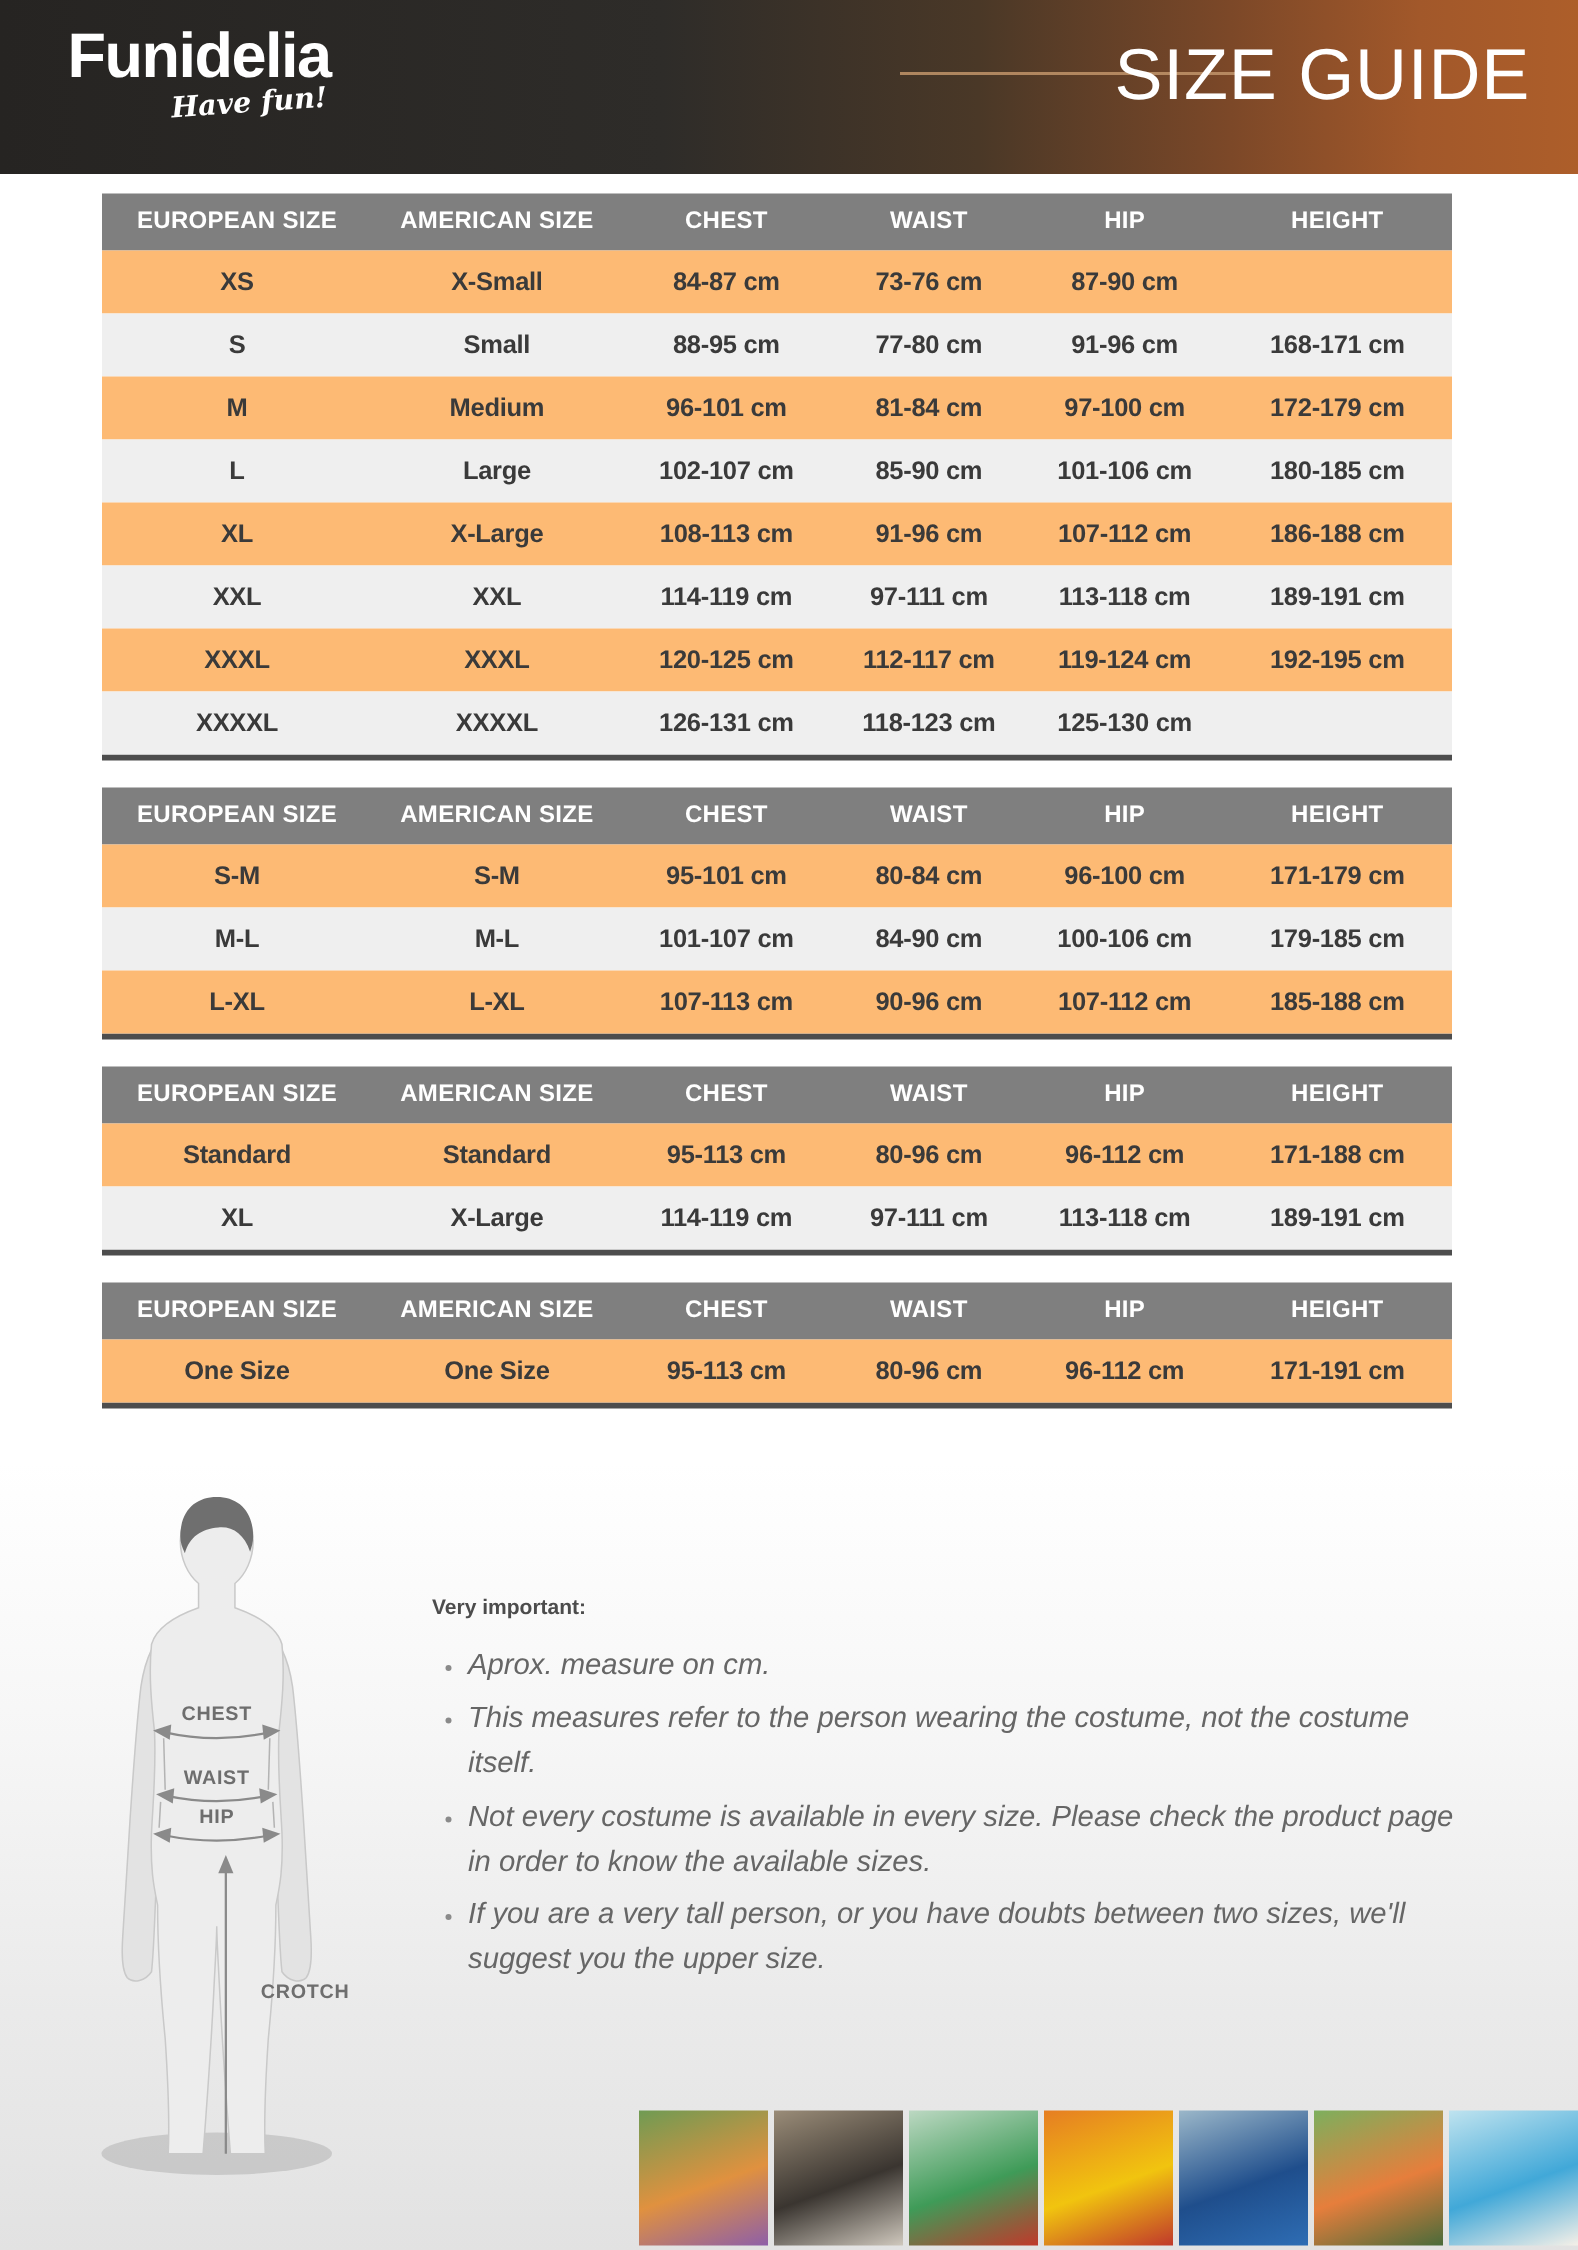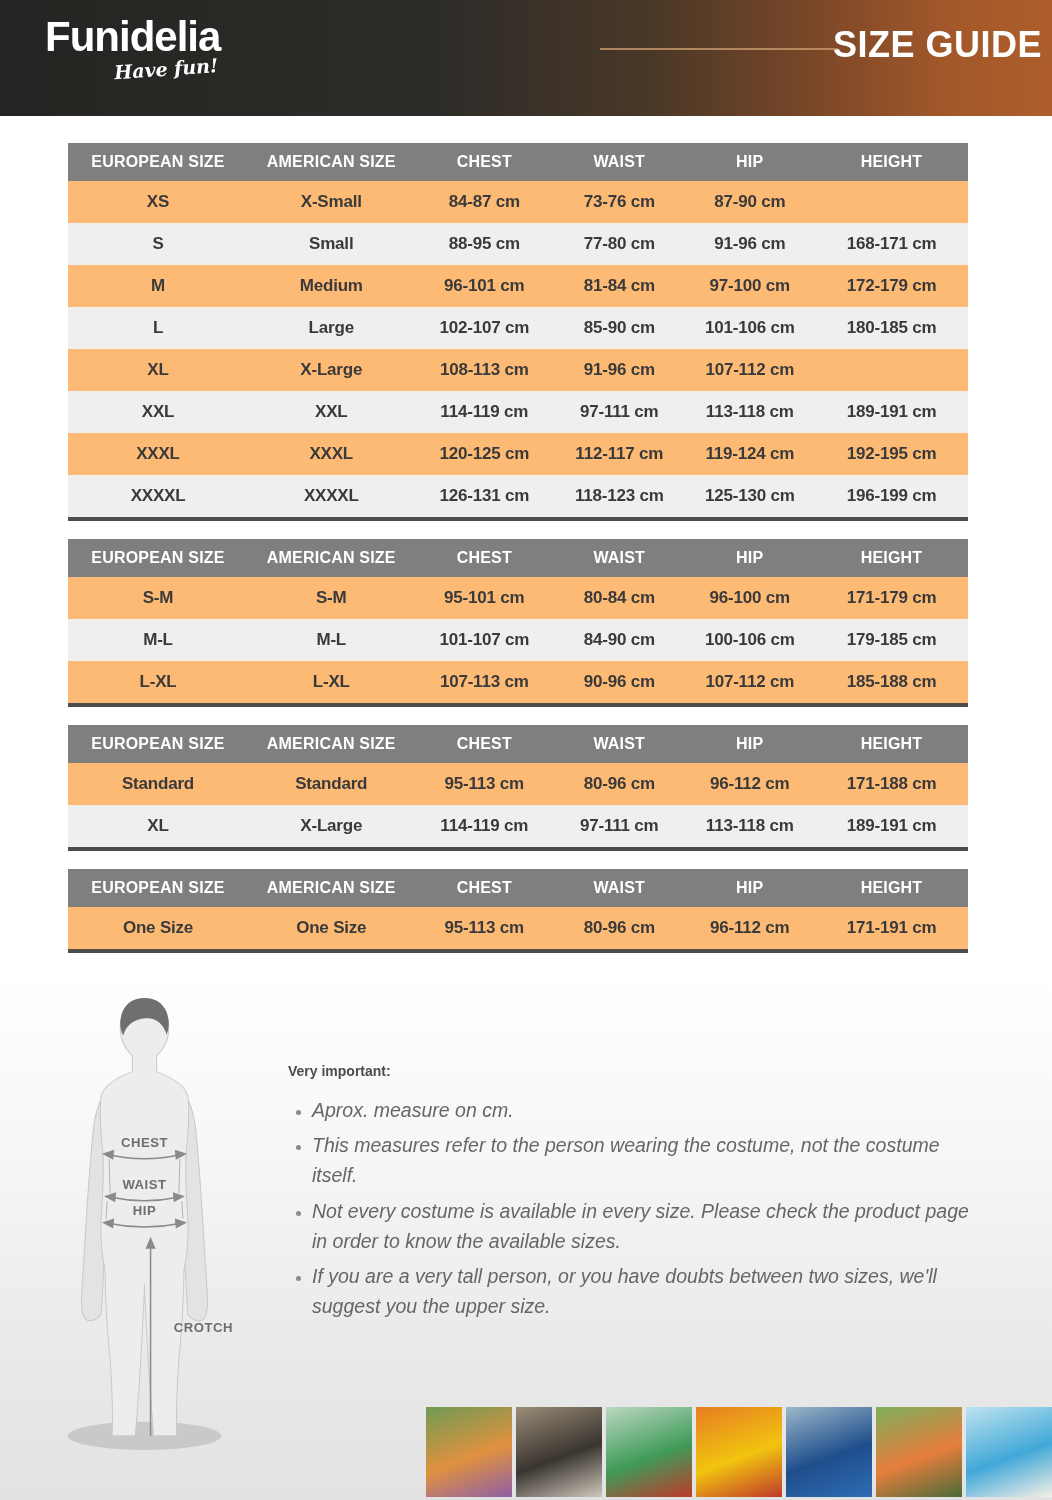--- a/index.html
+++ b/index.html
@@ -30,27 +30,27 @@
     font-size: 19px; text-align: right;
     margin-top: 2px; padding-right: 2px;
     transform: rotate(-4deg);
   }
   .header-line {
     position: absolute; left: 600px; top: 48px;
     width: 238px; height: 2px;
     background: #c1946a; opacity: 0.85;
   }
   .size-guide-title {
-    position: absolute; right: 10px; top: 27px;
-    color: #ffffff; font-size: 36px; font-weight: bold; letter-spacing: 0.5px;
+    position: absolute; right: 32px; top: 27px;
+    color: #ffffff; font-size: 48px; font-weight: normal; letter-spacing: 0.5px;
     line-height: 1;
   }
 
   
-  .tables { position: absolute; left: 68px; top: 143px; width: 900px; }
+  .tables { position: absolute; left: 68px; top: 129px; width: 900px; }
   .size-table { border-bottom: 4px solid #4d4d4d; margin-bottom: 18px; }
   .thead { display: flex; height: 38px; background: #7f7f7f; }
   .th {
     color: #ffffff; font-weight: bold; font-size: 16px;
     line-height: 38px; text-align: center; letter-spacing: 0.2px;
   }
   .trow { display: flex; height: 42px; background: #fdba74; }
   .trow.alt { background: #efefef; }
   .cell {
     font-size: 17px; font-weight: bold; color: #3a3a3a;
@@ -134,20 +134,21 @@
         <span class="cell c3">85-90 cm</span>
         <span class="cell c4">101-106 cm</span>
         <span class="cell c5">180-185 cm</span>
       </div>
       <div class="trow">
         <span class="cell c0">XL</span>
         <span class="cell c1">X-Large</span>
         <span class="cell c2">108-113 cm</span>
         <span class="cell c3">91-96 cm</span>
         <span class="cell c4">107-112 cm</span>
+        <span class="cell c5">186-188 cm</span>
       </div>
       <div class="trow alt">
         <span class="cell c0">XXL</span>
         <span class="cell c1">XXL</span>
         <span class="cell c2">114-119 cm</span>
         <span class="cell c3">97-111 cm</span>
         <span class="cell c4">113-118 cm</span>
         <span class="cell c5">189-191 cm</span>
       </div>
       <div class="trow">
@@ -157,21 +158,20 @@
         <span class="cell c3">112-117 cm</span>
         <span class="cell c4">119-124 cm</span>
         <span class="cell c5">192-195 cm</span>
       </div>
       <div class="trow alt">
         <span class="cell c0">XXXXL</span>
         <span class="cell c1">XXXXL</span>
         <span class="cell c2">126-131 cm</span>
         <span class="cell c3">118-123 cm</span>
         <span class="cell c4">125-130 cm</span>
-        <span class="cell c5">196-199 cm</span>
       </div>
     </section>
   <section class="size-table">
       <div class="thead">
         <span class="th c0">EUROPEAN SIZE</span>
         <span class="th c1">AMERICAN SIZE</span>
         <span class="th c2">CHEST</span>
         <span class="th c3">WAIST</span>
         <span class="th c4">HIP</span>
         <span class="th c5">HEIGHT</span>

